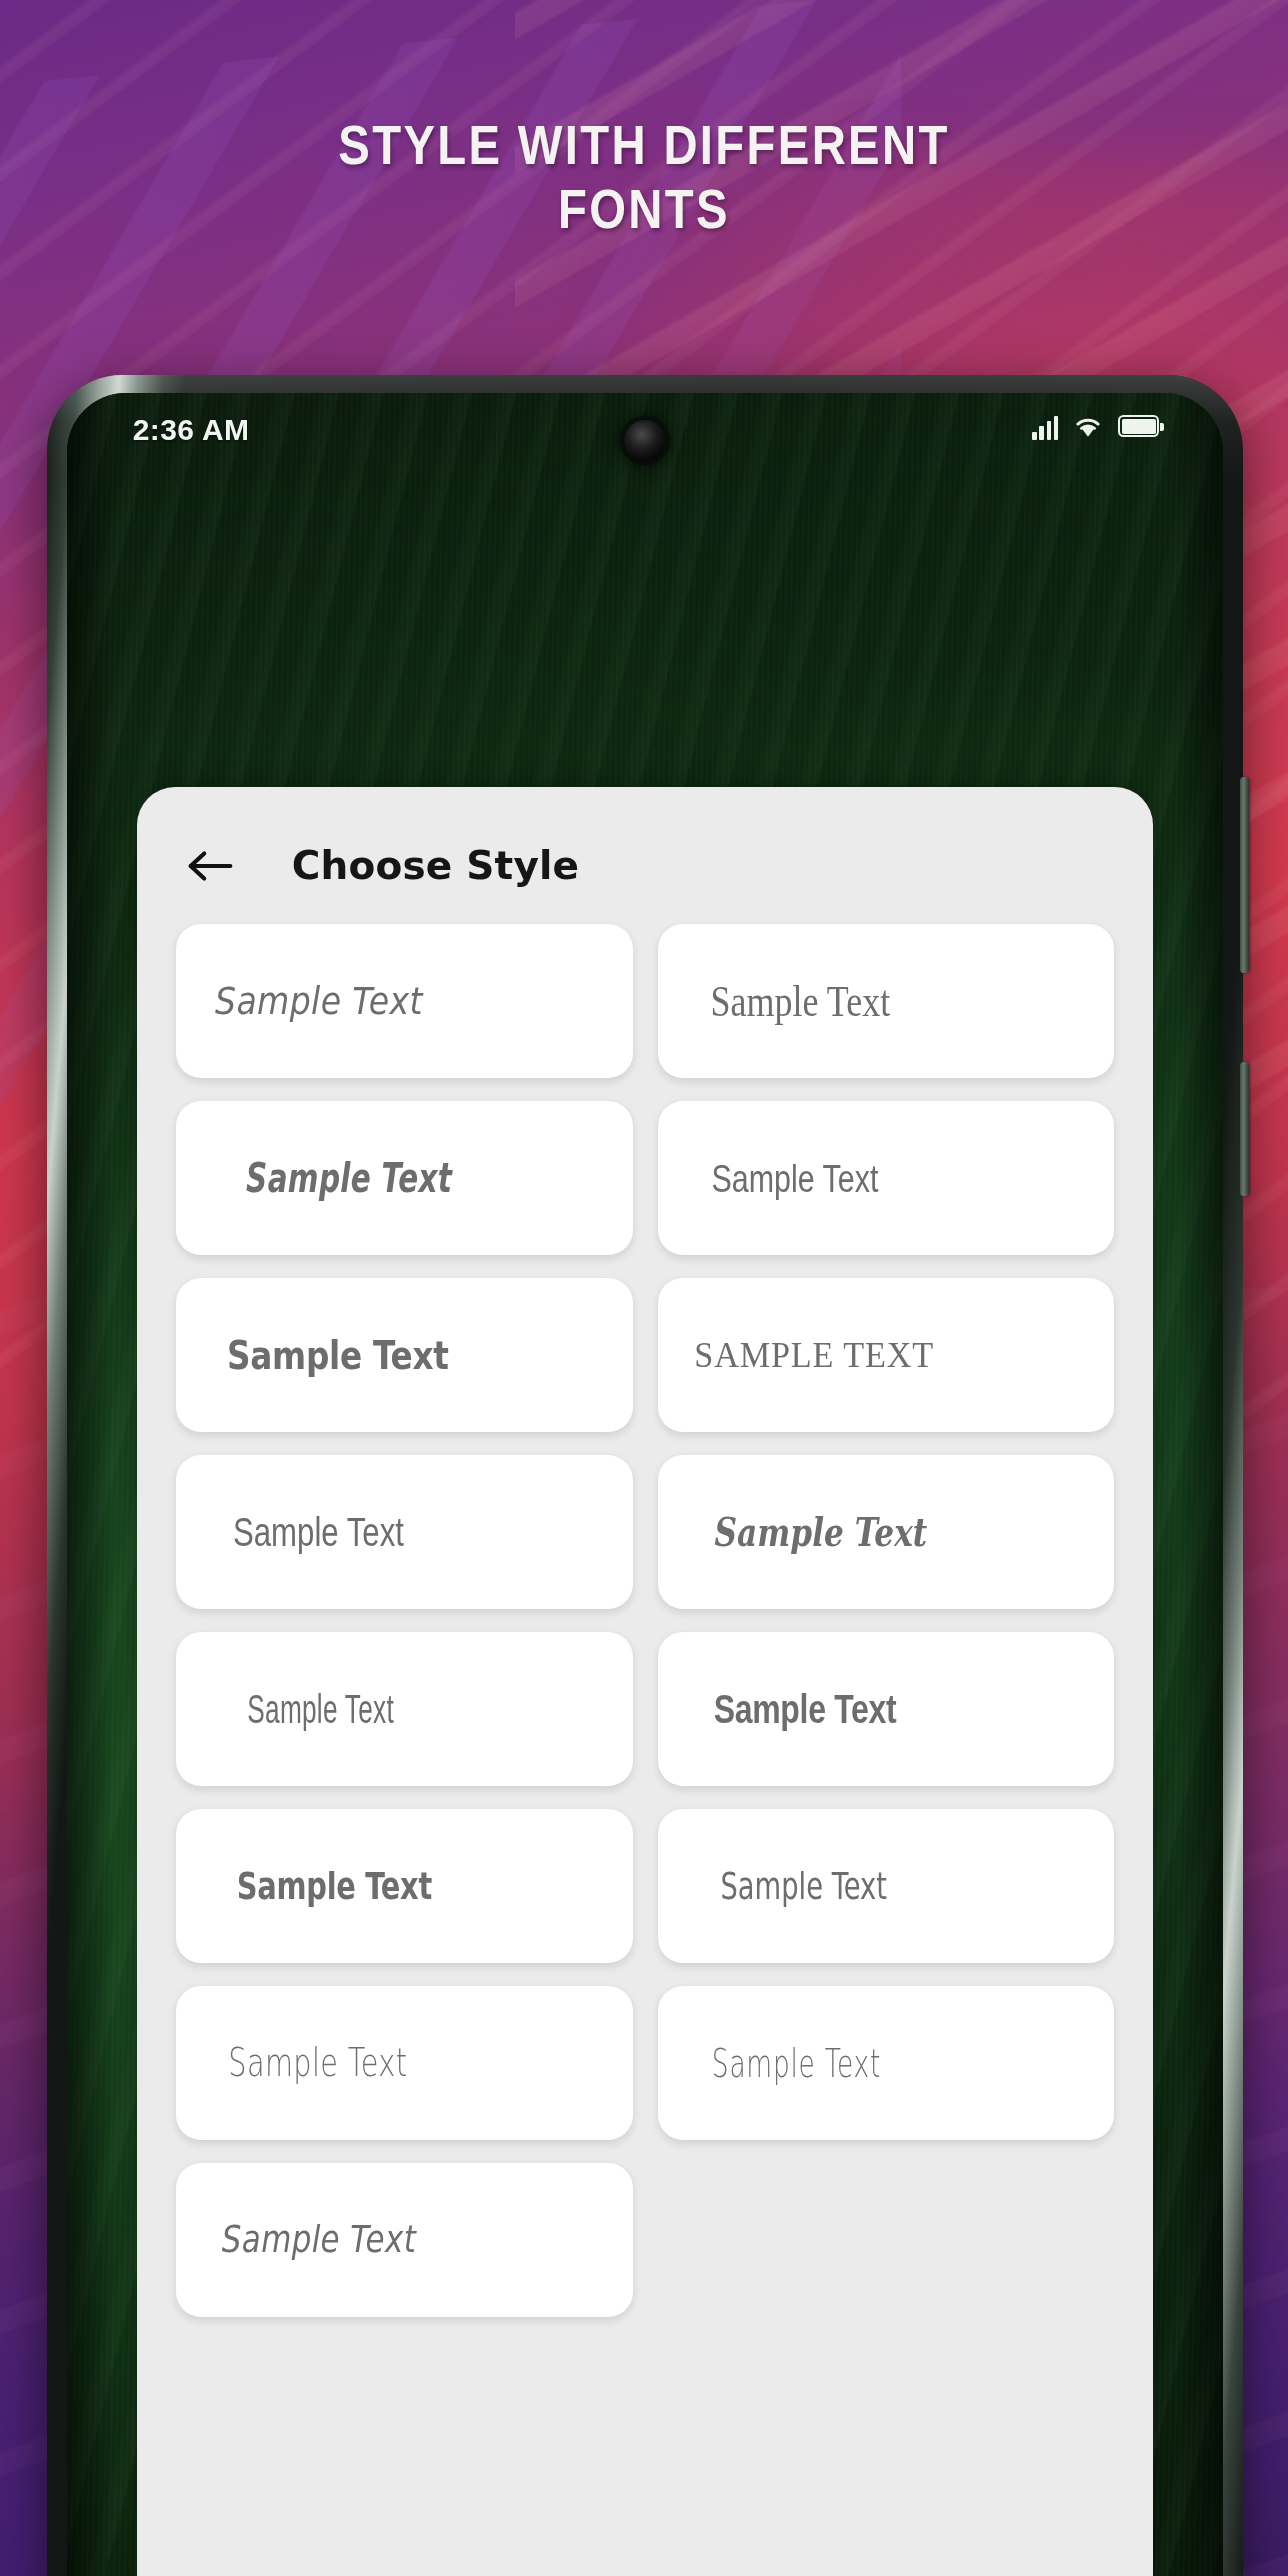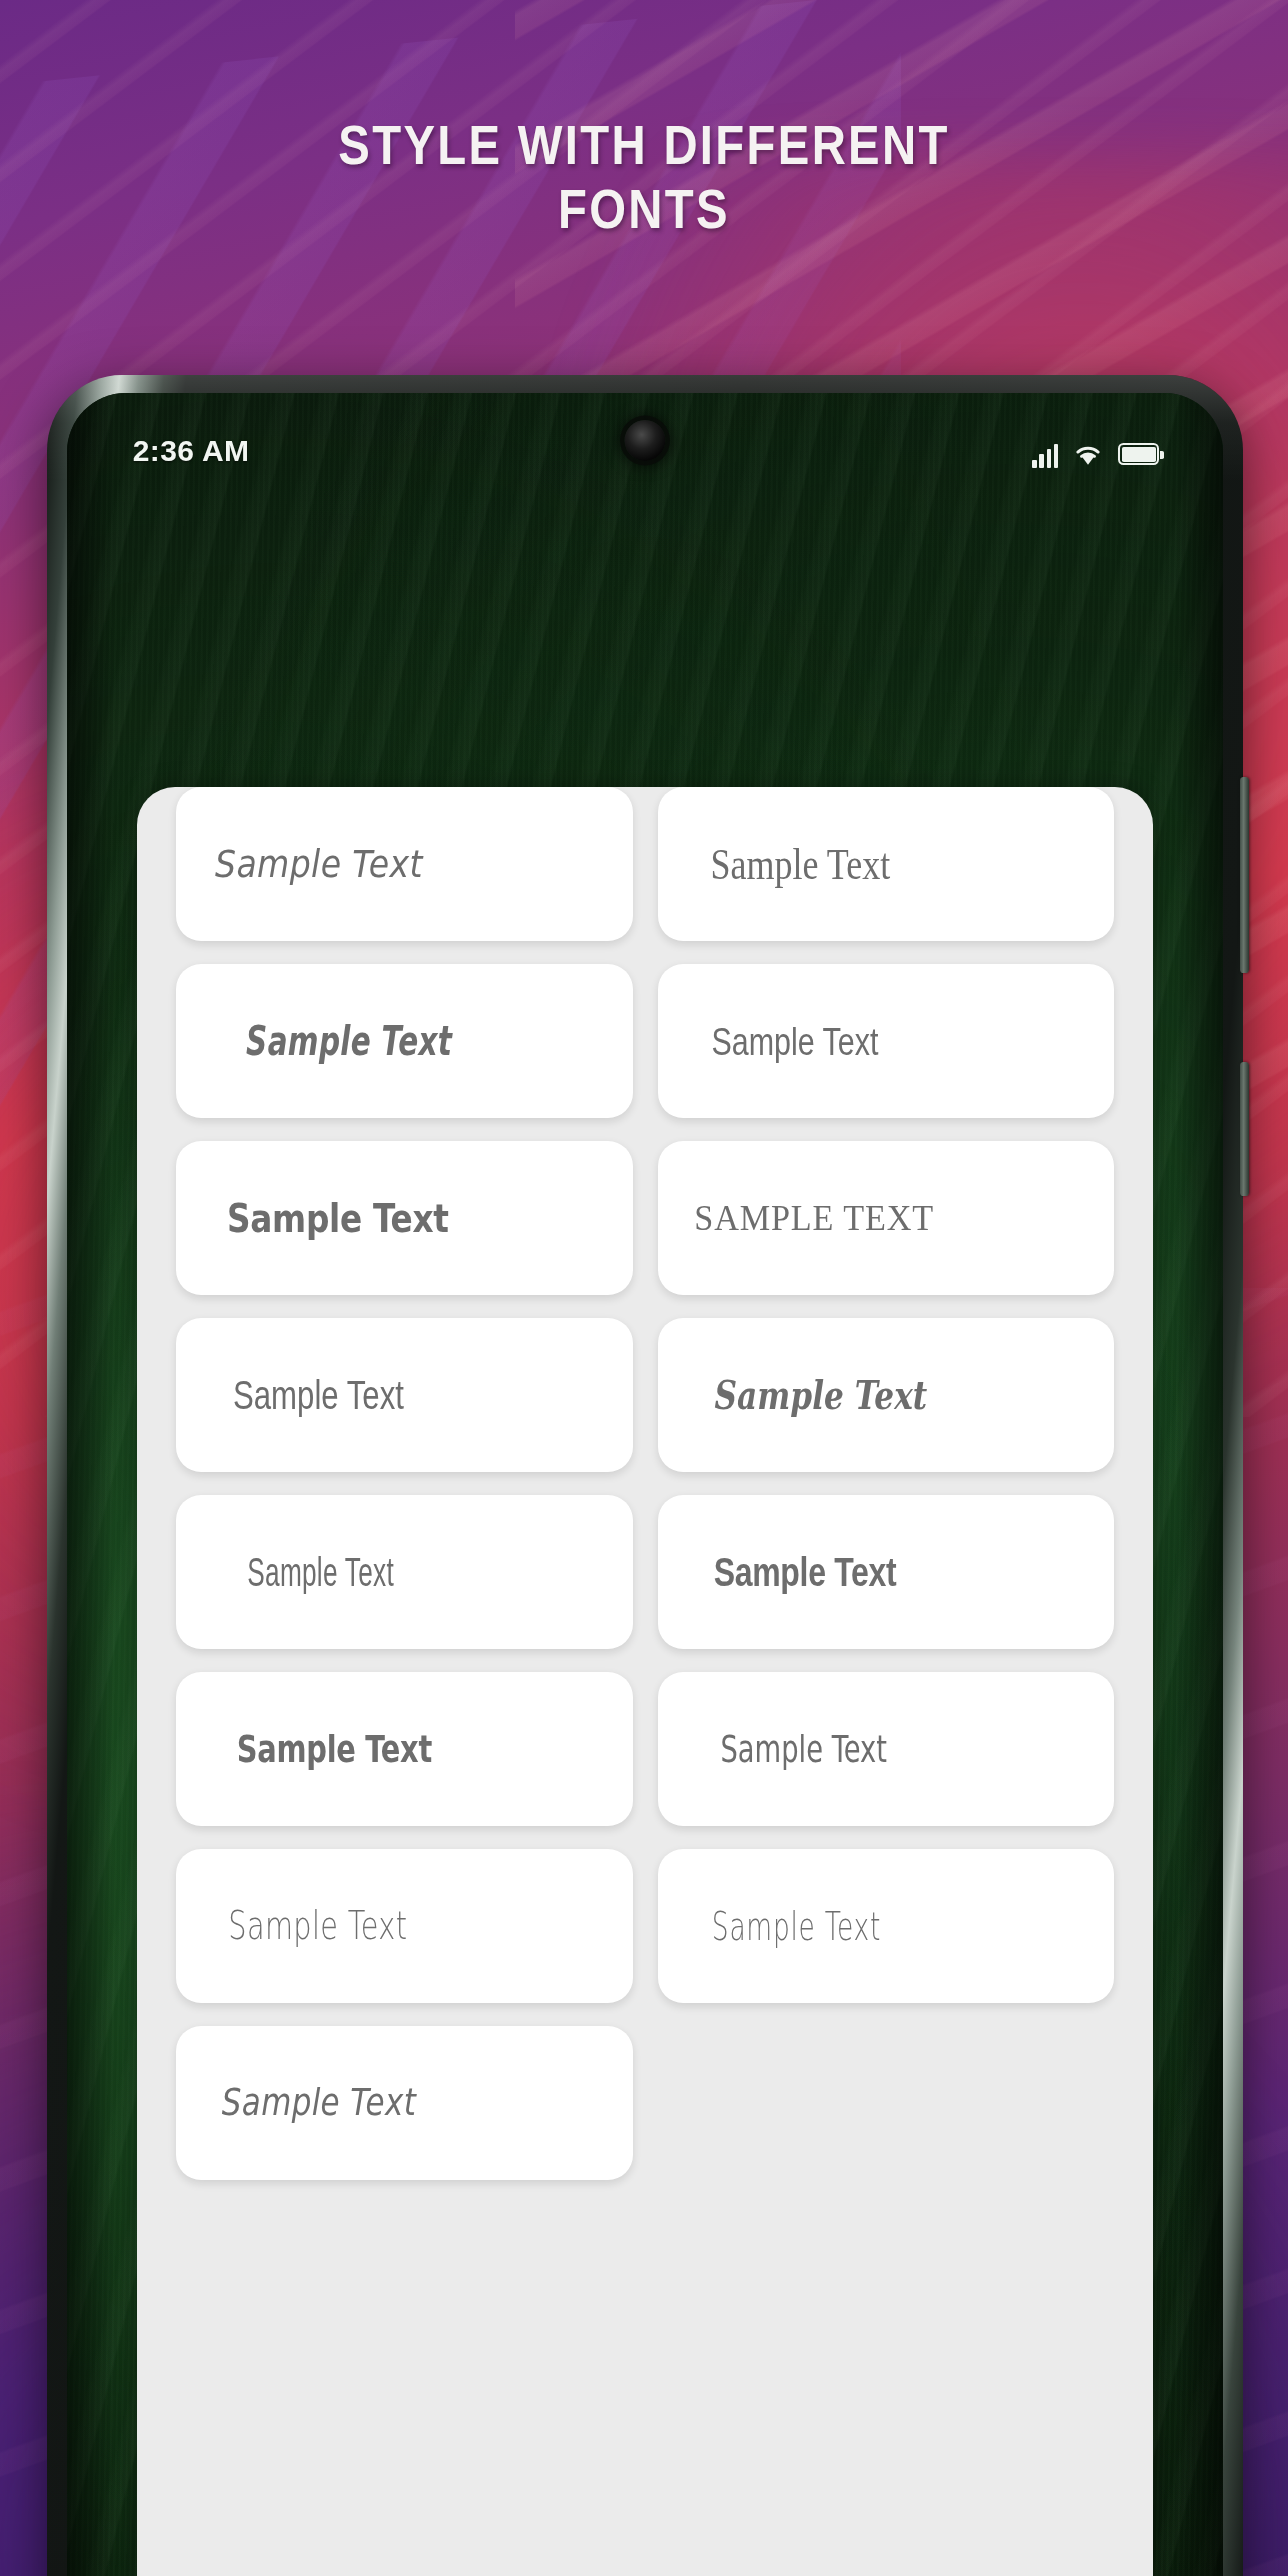--- a/index.html
+++ b/index.html
@@ -283,21 +283,21 @@
     background: linear-gradient(270deg, rgba(0,0,0,0.55) 0%, rgba(0,0,0,0.0) 100%);
   }
 
   
   .status-bar {
     position: absolute;
     left: 0; right: 0;
     top: 19.7px;
     height: 55px;
     display: flex;
-    align-items: flex-end;
+    align-items: flex-start;
     justify-content: space-between;
     padding: 0 64px 0 66px;
     box-sizing: border-box;
     z-index: 6;
   }
   .status-time {
     color: #f2f6f2;
     font-size: 30px;
     font-weight: 700;
     letter-spacing: 0.4px;
@@ -492,20 +492,31 @@
             <span class="icon-battery">
                 <i></i>
               </span>
           </div>
         </div>
 
         <div class="punch-hole"></div>
 
         <div class="app-sheet">
 
+          <div class="sheet-header">
+            <button class="back-button">
+              <span>
+                <svg viewBox="0 0 52 40" width="47" height="36" aria-hidden="true">
+                  <path d="M4 20 H48" stroke="#111" stroke-width="4.6" stroke-linecap="round" fill="none"></path>
+                  <path d="M19 6 L4 20 L19 34" stroke="#111" stroke-width="4.6" stroke-linecap="round" stroke-linejoin="round" fill="none"></path>
+                </svg>
+              </span>
+            </button>
+            <div class="sheet-title">Choose Style</div>
+          </div>
 
           <div class="style-grid">
             <div class="style-card">
               <span class="sample s1">Sample Text</span>
             </div>
             <div class="style-card">
               <span class="sample s2">Sample Text</span>
             </div>
             <div class="style-card">
               <span class="sample s3">Sample Text</span>

